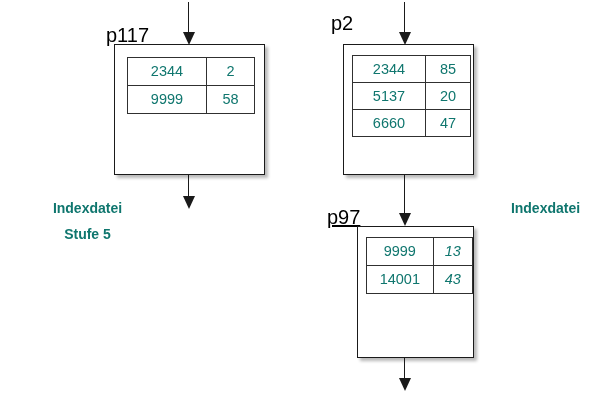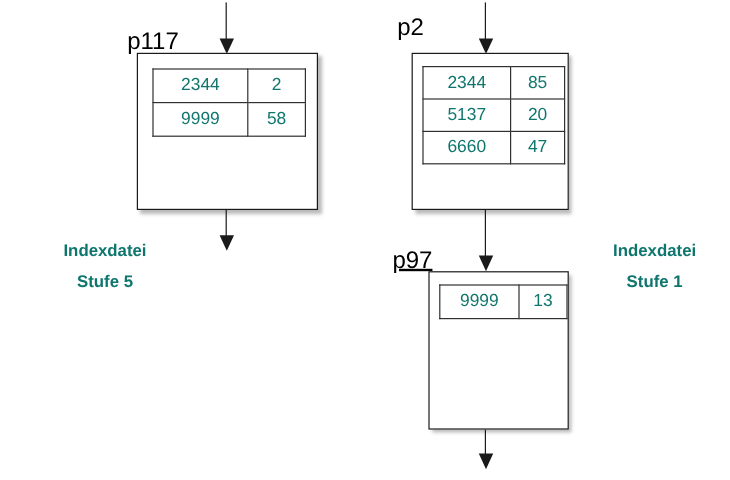--- a/index.html
+++ b/index.html
@@ -58,21 +58,21 @@
     color: #0f766e;
     font-family: "Liberation Sans", sans-serif;
   }
   .entry-table td.key-cell  { width: 78px; height: 27px; }
   .entry-table td.ptr-cell  { width: 47px; height: 27px; }
 
   
   .tbl-p2 td.key-cell { width: 72px; height: 26px; }
   .tbl-p2 td.ptr-cell { width: 44px; height: 26px; }
   .tbl-p97 td.key-cell { width: 72px; height: 27px; }
-  .tbl-p97 td.ptr-cell { width: 44px; height: 27px; }
+  .tbl-p97 td.ptr-cell { width: 44px; height: 27px; font-style: italic; }
 
   
   .arrow {
     position: absolute;
   }
   .arrow .shaft {
     position: absolute;
     left: 50%;
     top: 0;
     width: 1.6px;
@@ -167,32 +167,35 @@
 
   <div class="block-label" style="left:327px; top:210px;text-decoration:underline;">p97</div>
 
   <div class="block" style="left:357px; top:226px; width:117px; height:132px;">
     <table class="entry-table tbl-p97" style="left:8px; top:10px;">
       <tbody>
           <tr>
         <td class="key-cell">9999</td>
         <td class="ptr-cell">13</td>
       </tr>
+      <tr>
+        <td class="key-cell">14001</td>
+        <td class="ptr-cell">43</td>
+      </tr>
     </tbody>
       </table>
   </div>
 
   <div class="arrow" style="left:398px; top:358px; width:13px; height:33px;">
     <div class="shaft" style="height:21px;"></div>
     <div class="head"></div>
   </div>
 
   <div class="caption" style="left:15px; top:195px; width:145px;">
     <div>Indexdatei</div>
     <div>Stufe 5</div>
   </div>
 
   <div class="caption" style="left:488px; top:195px; width:115px;">
     <div>Indexdatei</div>
-    <div>Stufe 1</div>
   </div>
 
 </div>
 
 </body></html>

